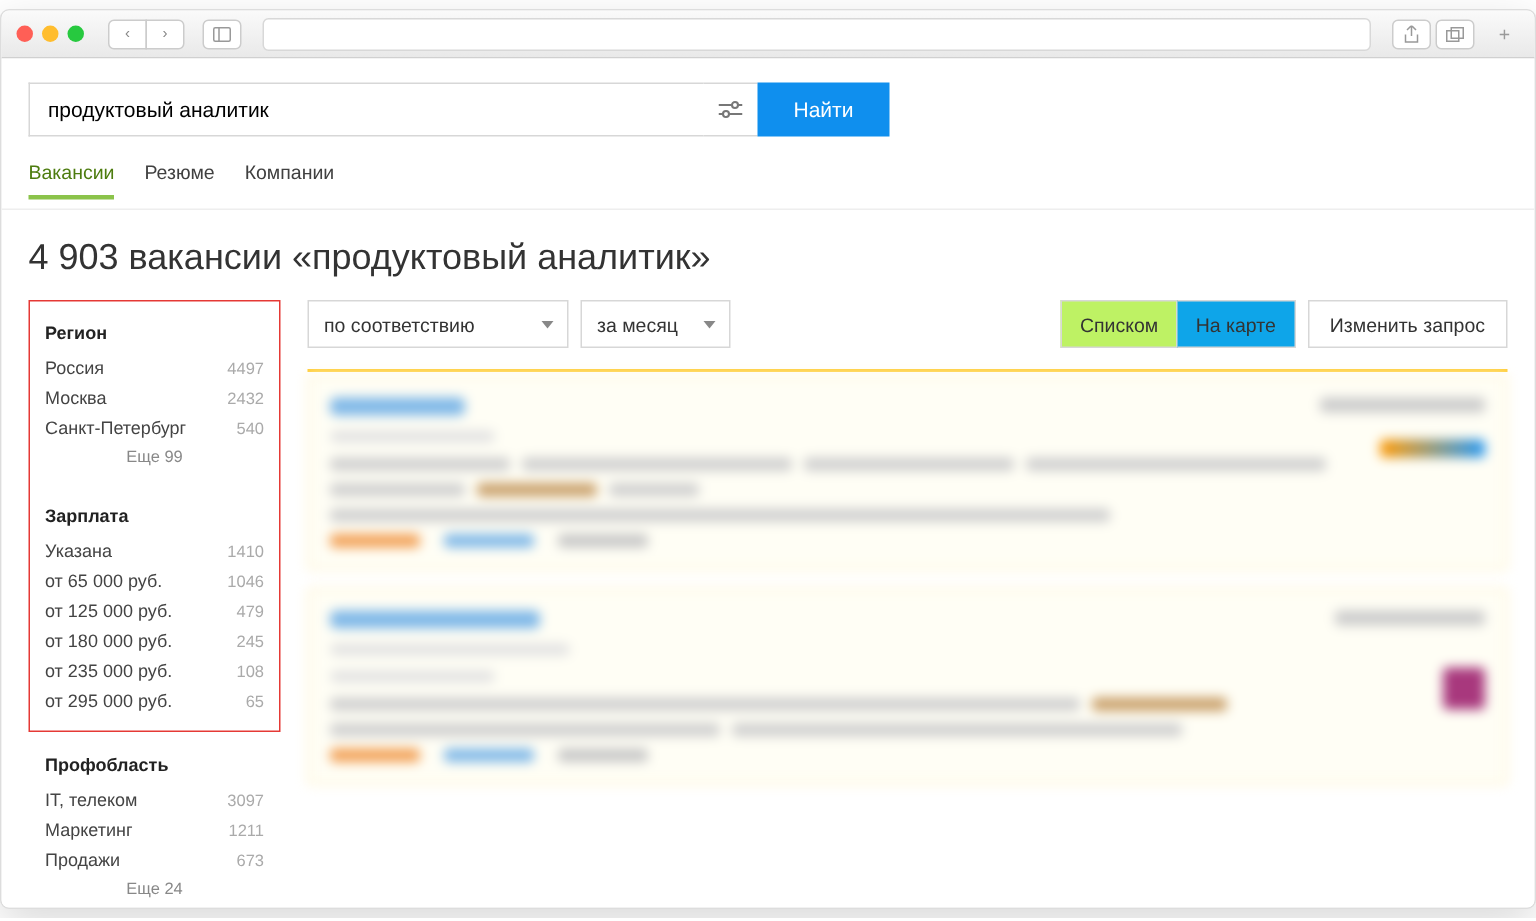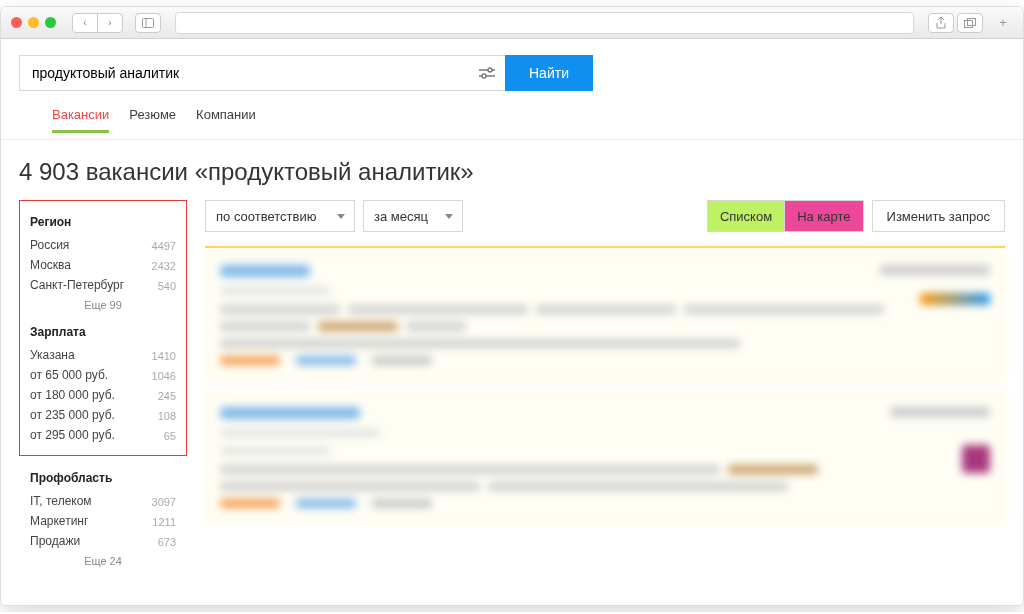--- a/index.html
+++ b/index.html
@@ -110,24 +110,23 @@
     padding: 0 18px 6px 18px;
     border-bottom: 1px solid #eee;
     font-size: 13px;
   }
   .tab {
     padding: 6px 0 8px 0;
     color: #404040;
     cursor: pointer;
   }
   .tab.active {
-    color: #ef4444;
+    color: #4d7c0f;
     border-bottom: 3px solid #8bc34a;
     font-weight: 400;
-    margin-left: 33px;
   }
   .heading {
     padding: 18px 18px 14px 18px;
     font-size: 24px;
     color: #333;
     font-weight: 300;
   }
   .content {
     display: flex;
     padding: 0 18px;
@@ -191,21 +190,21 @@
     border-top: 5px solid #888;
   }
   .spacer { flex: 1; }
   .btn-group {
     display: flex;
   }
   .btn-group .gbtn {
     height: 32px;
     padding: 0 12px;
     border: 1px solid #d7d7d7;
-    background: #ec4899;
+    background: #0ea5e9;
     font-size: 13px;
     display: flex;
     align-items: center;
     cursor: pointer;
   }
   .btn-group .gbtn.active { background: #bef264; margin-left: 40px; }
   .btn-group .gbtn + .gbtn { border-left: none; }
   .change-btn {
     height: 32px; padding: 0 14px;
     border: 1px solid #d7d7d7; background:#fff;
@@ -313,28 +312,32 @@
           <div class="filter-row">
             <span class="filter-label">Москва</span>
             <span class="filter-count">2432</span>
           </div>
           <div class="filter-row">
             <span class="filter-label">Санкт-Петербург</span>
             <span class="filter-count">540</span>
           </div>
           <div class="filter-more">Еще 99</div>
 
-          <div class="filter-title" style="margin-top:8px">Зарплата</div>
+          <div class="filter-title" style="margin-top:20px">Зарплата</div>
           <div class="filter-row">
             <span class="filter-label">Указана</span>
             <span class="filter-count">1410</span>
           </div>
           <div class="filter-row">
             <span class="filter-label">от 65 000 руб.</span>
             <span class="filter-count">1046</span>
+          </div>
+          <div class="filter-row">
+            <span class="filter-label">от 125 000 руб.</span>
+            <span class="filter-count">479</span>
           </div>
           <div class="filter-row">
             <span class="filter-label">от 180 000 руб.</span>
             <span class="filter-count">245</span>
           </div>
           <div class="filter-row">
             <span class="filter-label">от 235 000 руб.</span>
             <span class="filter-count">108</span>
           </div>
           <div class="filter-row">
@@ -356,21 +359,21 @@
           <div class="filter-row">
             <span class="filter-label">Продажи</span>
             <span class="filter-count">673</span>
           </div>
           <div class="filter-more">Еще 24</div>
         </div>
       </aside>
 
       <div class="main">
         <div class="controls-row">
-          <div class="select-box" style="width:150px">
+          <div class="select-box" style="width:174px">
             <span>по соответствию</span>
           </div>
           <div class="select-box" style="width:100px">
             <span>за месяц</span>
           </div>
           <div class="spacer"></div>
           <div class="btn-group">
             <div class="gbtn active">Списком</div>
             <div class="gbtn">На карте</div>
           </div>

